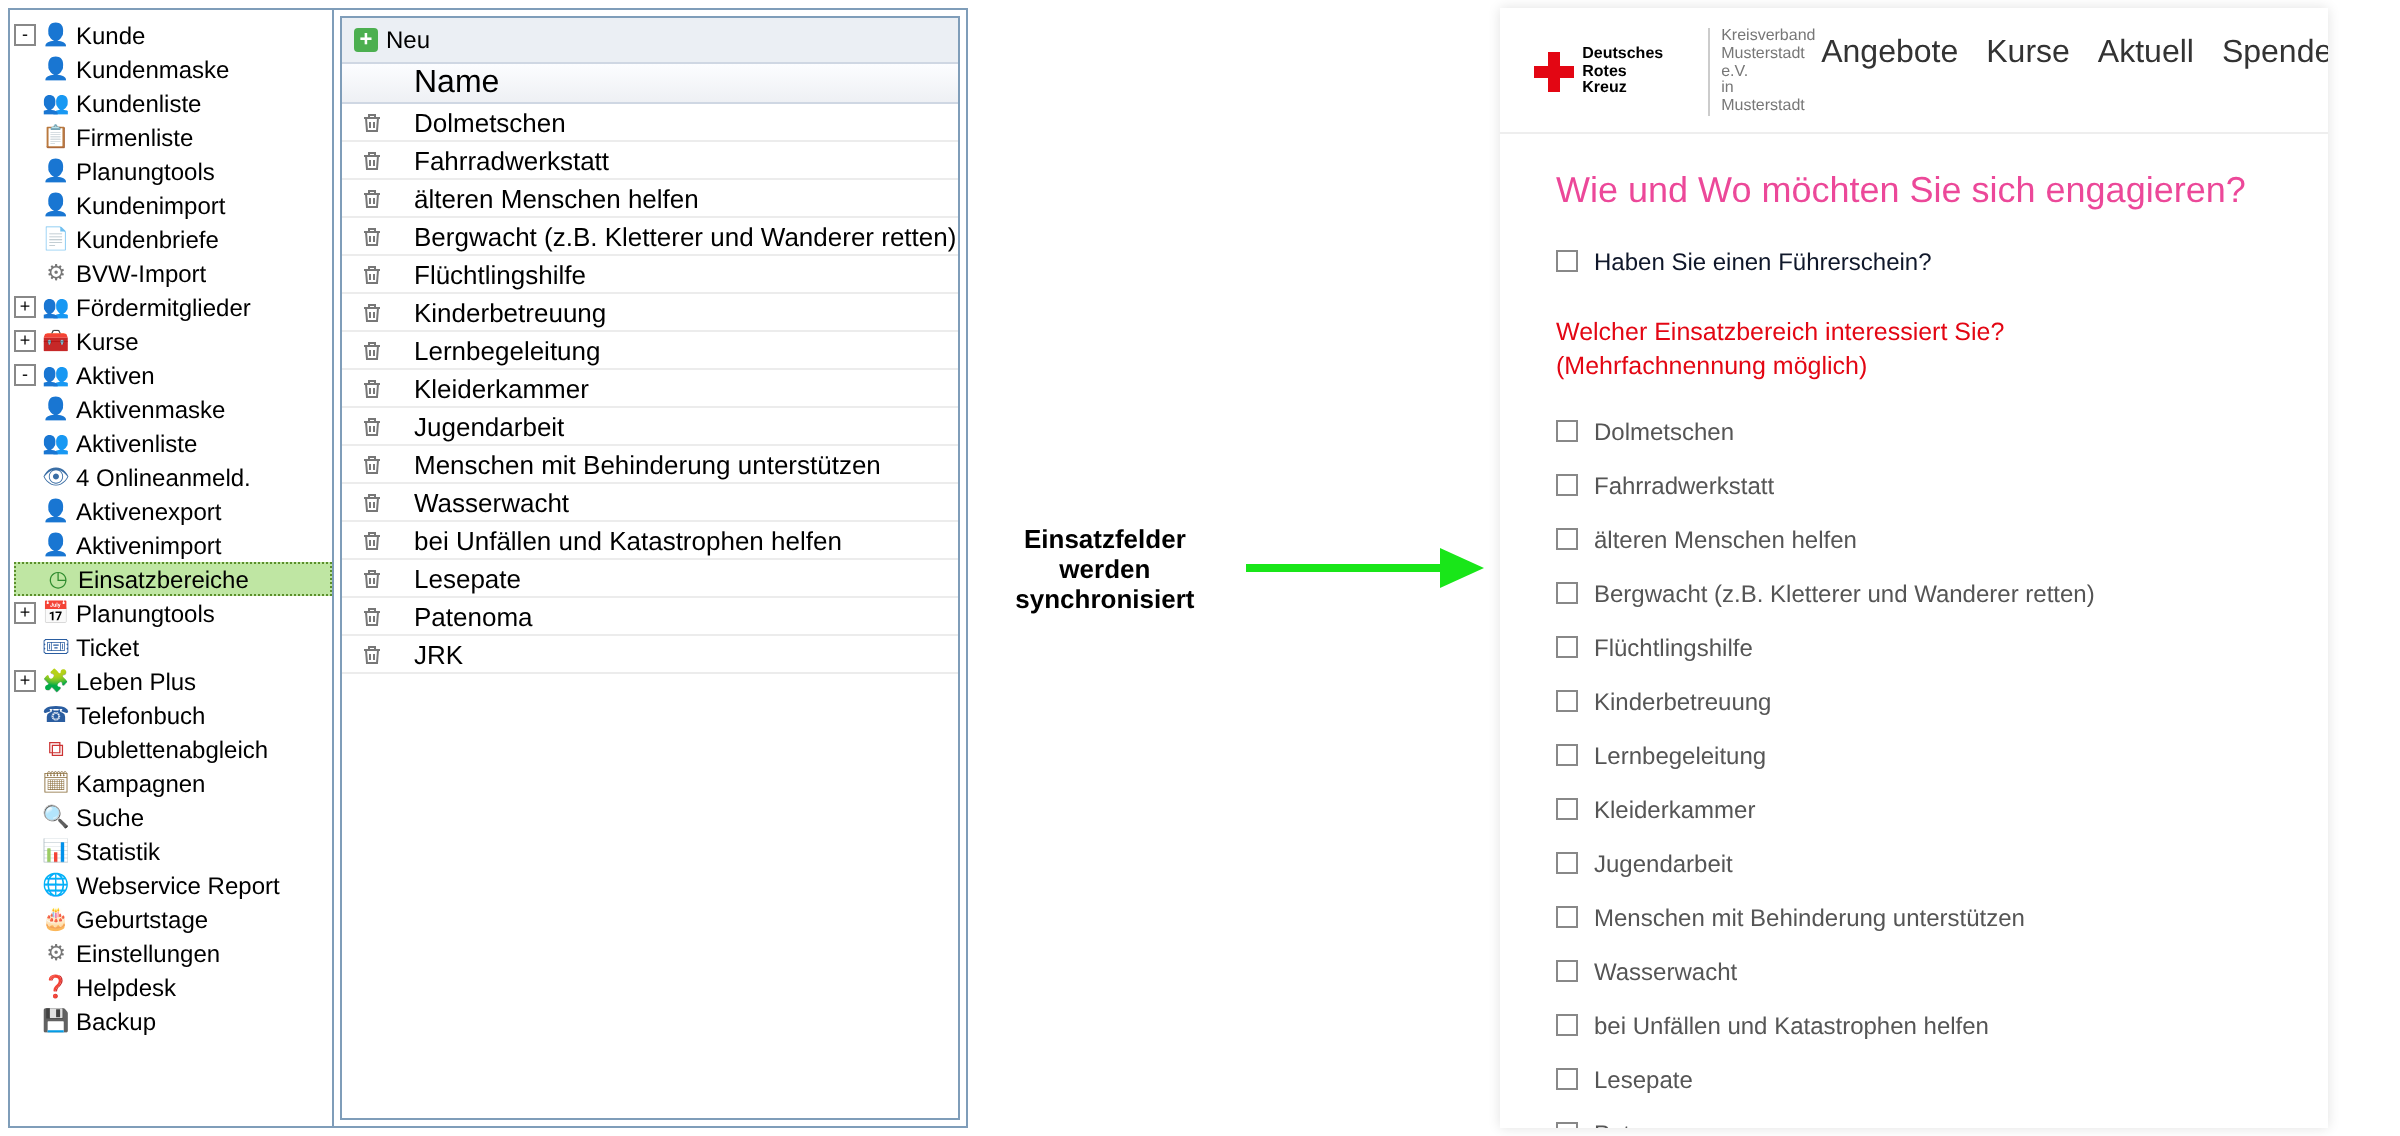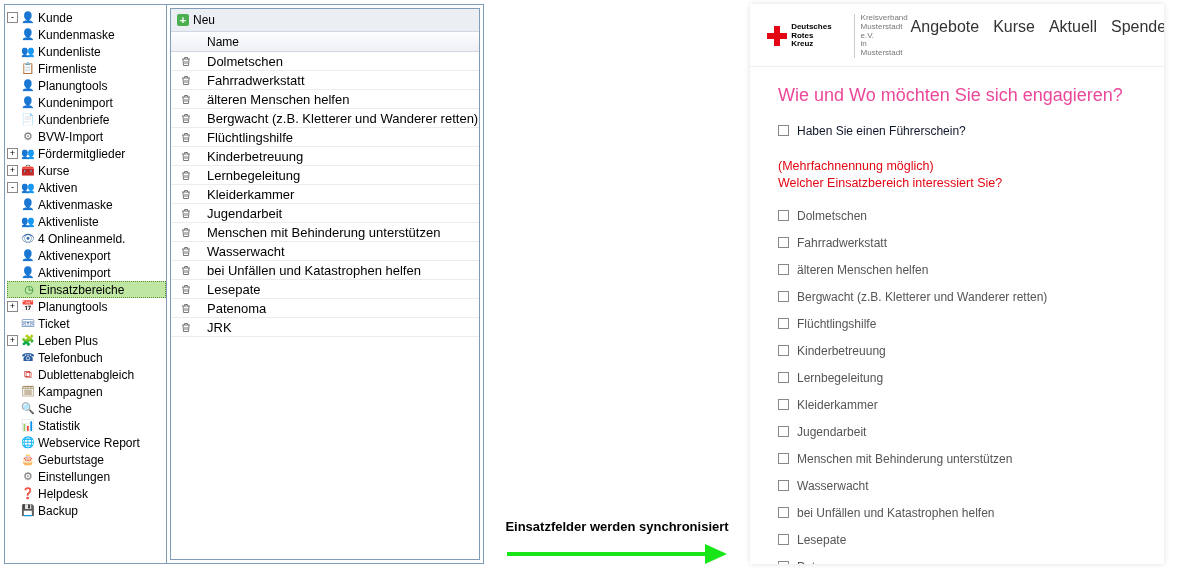--- a/index.html
+++ b/index.html
@@ -103,21 +103,21 @@
       flex: 1;
       background: #fff;
       overflow-y: auto;
     }
     .grid-header {
       display: flex;
       background: linear-gradient(#fcfdff, #eef0f4);
       border-bottom: 1px solid #cfd7e3;
       height: 20px;
       align-items: center;
-      font-size: 12px;
+      font-size: 16px;
     }
     .grid-header .col-icon { width: 30px; border-right: 1px solid #d9dde3; }
     .grid-header .col-name { flex: 1; padding-left: 6px; }
     .grid-row {
       display: flex;
       align-items: center;
       height: 19px;
       border-bottom: 1px solid #ececec;
       font-size: 13px;
       cursor: pointer;
@@ -129,23 +129,23 @@
     .grid-row .col-name { flex: 1; padding-left: 6px; color: #000; }
     .trash-icon {
       width: 12px; height: 13px;
       color: #777;
     }
 
     
     .center {
       width: 250px;
       display: flex;
-      flex-direction: column;
+      flex-direction: row;
       align-items: center;
-      justify-content: flex-end;
+      justify-content: space-between;
       height: 560px;
       gap: 10px;
     }
     .sync-label {
       font-weight: bold;
       font-size: 13px;
       color: #000;
       text-align: center;
     }
     .arrow {
@@ -698,22 +698,22 @@
     </div>
     <div class="web-body">
       <div class="page-title">Wie und Wo möchten Sie sich engagieren?</div>
 
       <div class="form-line">
         <span class="fake-check"></span>
         <span>Haben Sie einen Führerschein?</span>
       </div>
 
       <div class="section-heading">
+        <div>Welcher Einsatzbereich interessiert Sie?</div>
         <div>(Mehrfachnennung möglich)</div>
-        <div>Welcher Einsatzbereich interessiert Sie?</div>
       </div>
 
       <div class="check-list" id="check-list">
           <div class="check-item">
             <span class="fake-check"></span>
             <span>Dolmetschen</span>
           </div>
           <div class="check-item">
             <span class="fake-check"></span>
             <span>Fahrradwerkstatt</span>

